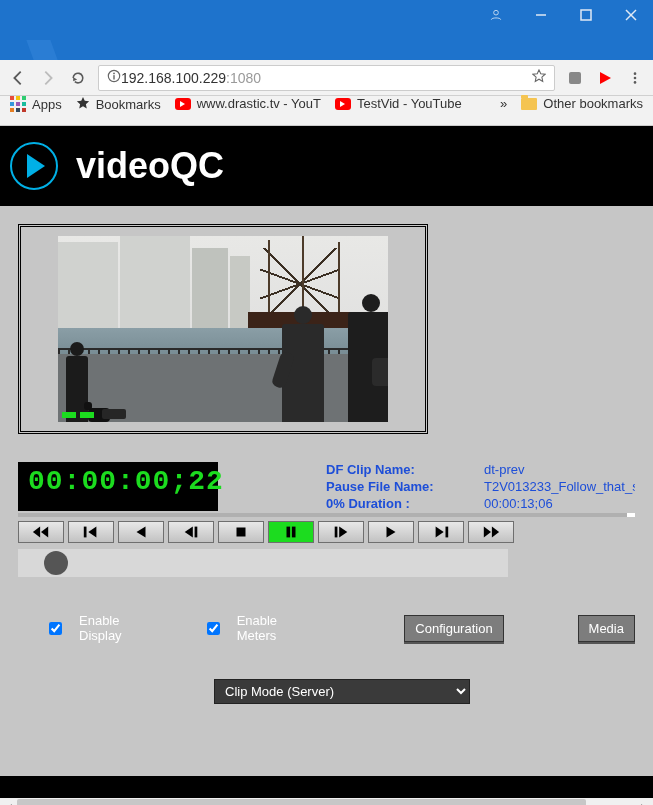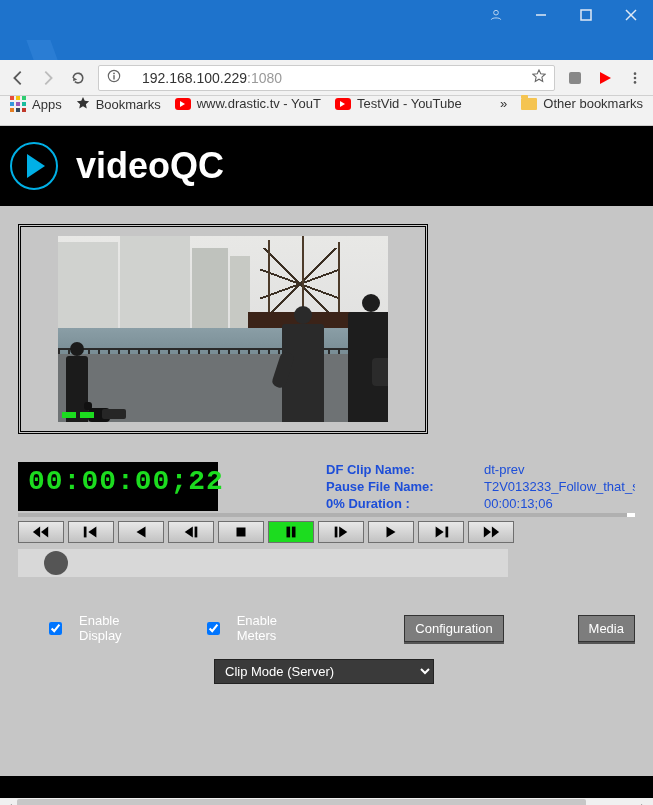--- a/index.html
+++ b/index.html
@@ -88,21 +88,21 @@
   .addrbar .navicon.disabled { color: #bcbcbc; }
   .omnibox {
     flex: 1;
     height: 26px;
     background: #fff;
     border: 1px solid #ccc;
     border-radius: 2px;
     display: flex;
     align-items: center;
     padding: 0 8px;
-    gap: 21px;
+    gap: 0;
     font-size: 14px;
     color: #333;
   }
   .omnibox .info-icon { color:#666; }
   .omnibox .url { flex:1; white-space:nowrap; }
   .omnibox .url .port { color:#9a9a9a; }
   .omnibox .star-icon { color:#666; }
   .addrbar .ext {
     width: 20px; height: 20px;
     display:flex; align-items:center; justify-content:center;
@@ -300,21 +300,21 @@
     background:#7d7d7d; color:#fff; border:1px solid #333;
     padding:5px 10px; font-size:13px; box-shadow:0 2px 0 #555;
     cursor:pointer;
   }
   .optrow .gap1 { width:84px; }
   .optrow .gap2 { width:74px; }
   .moderow { margin-top:16px; }
   .modeselect {
     margin-left:196px;
     background:#3a3a3a; color:#fff; border:1px solid #222;
-    font-size:13px; padding:3px 6px; width:220px;
+    font-size:13px; padding:3px 6px; width:256px;margin-top:20px;
   }
 
   .footer {
     background:#000; height:22px;
   }
   .hscroll {
     height:17px; background:#f0f0f0;
     display:flex; align-items:center;
   }
   .hscroll .arrow {

